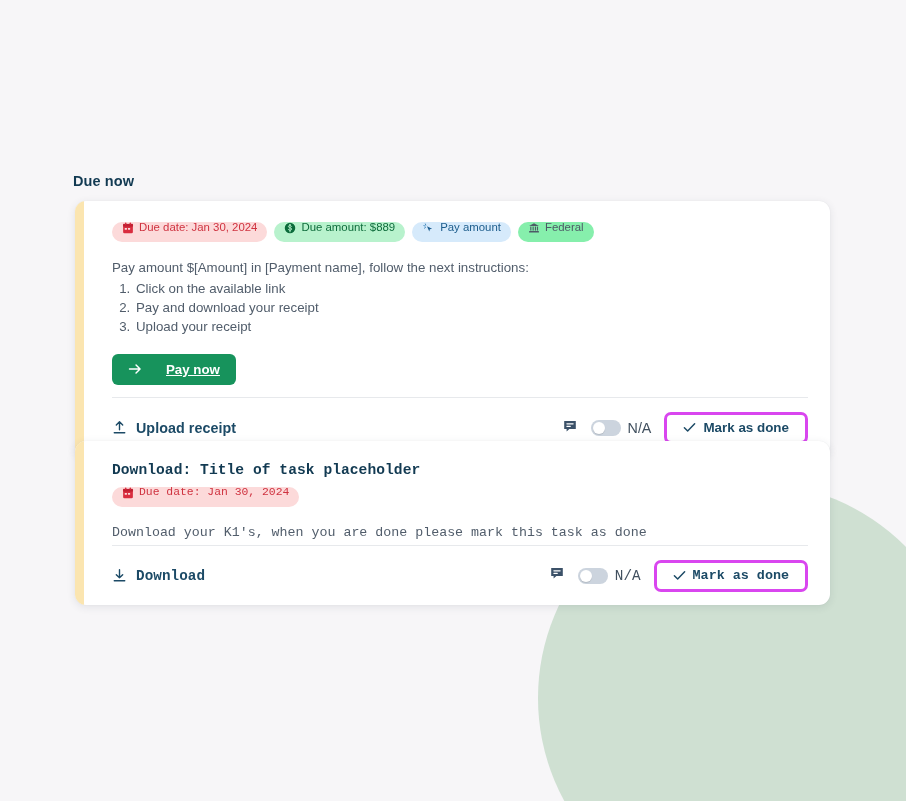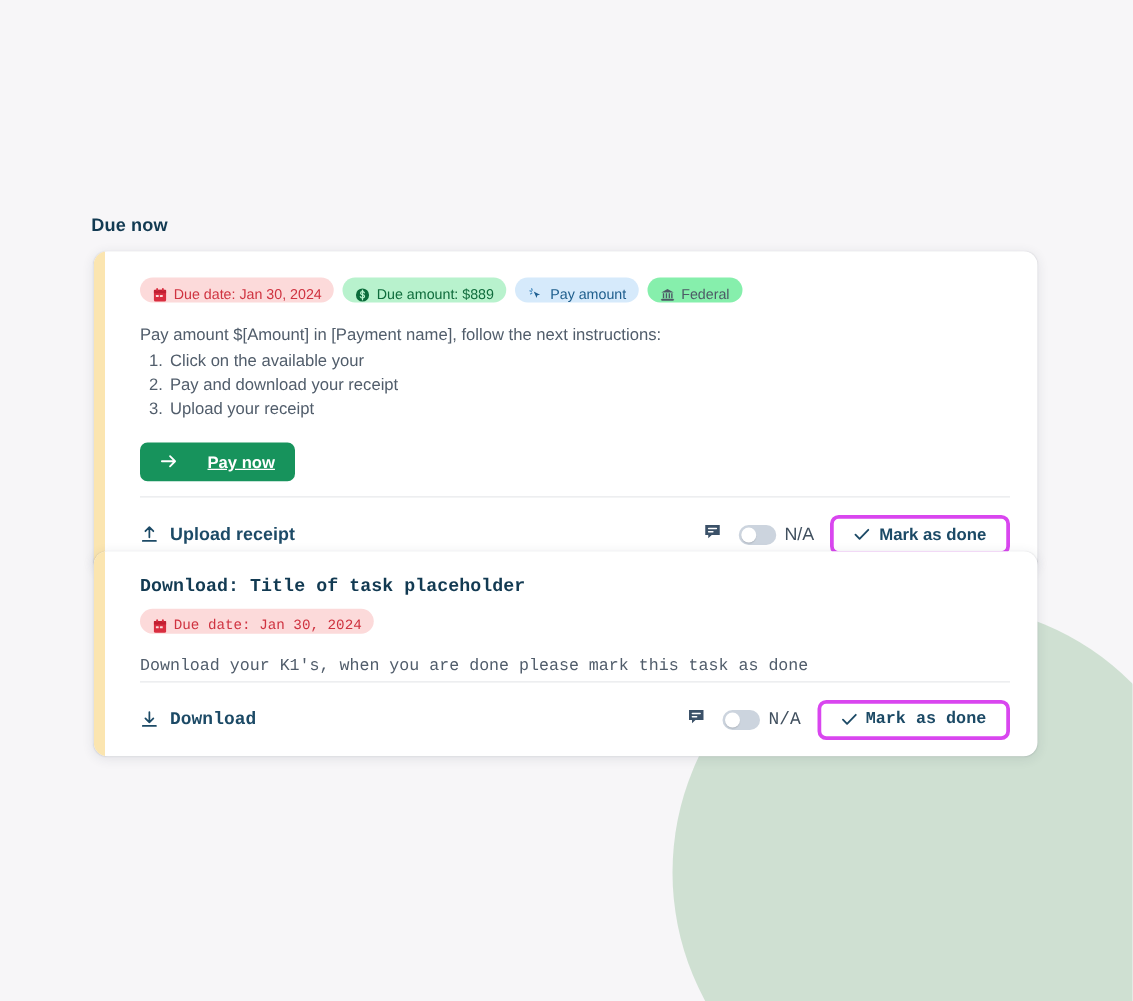--- a/index.html
+++ b/index.html
@@ -84,21 +84,21 @@
 
   
   .badge-row {
     display: flex;
     align-items: center;
     gap: 7px;
     flex-wrap: wrap;
   }
   .badge {
     display: inline-flex;
-    align-items: flex-end;
+    align-items: flex-start;
     gap: 5px;
     height: 20px;
     padding: 0 10px;
     border-radius: 10px;
     font-size: 11.4px;
     line-height: 1;
     white-space: nowrap;
   }
   .badge svg { display: block; flex: 0 0 auto; }
 
@@ -291,21 +291,21 @@
             </svg>
           </span>
           <span>Federal</span>
         </span>
 
       </div>
 
       <div class="desc">Pay amount $[Amount] in [Payment name], follow the next instructions:</div>
 
       <ol class="steps">
-        <li>Click on the available your</li>
+        <li>Click on the available link</li>
         <li>Pay and download your receipt</li>
         <li>Upload your receipt</li>
       </ol>
 
       <button class="primary-btn">
         <span>
           <svg width="14" height="12" viewBox="0 0 16 14" aria-hidden="true">
             <path d="M1.6 7h12.2M9.2 2.3L13.9 7l-4.7 4.7" stroke="#ffffff" stroke-width="1.7" fill="none" stroke-linecap="round" stroke-linejoin="round"></path>
           </svg>
         </span>

